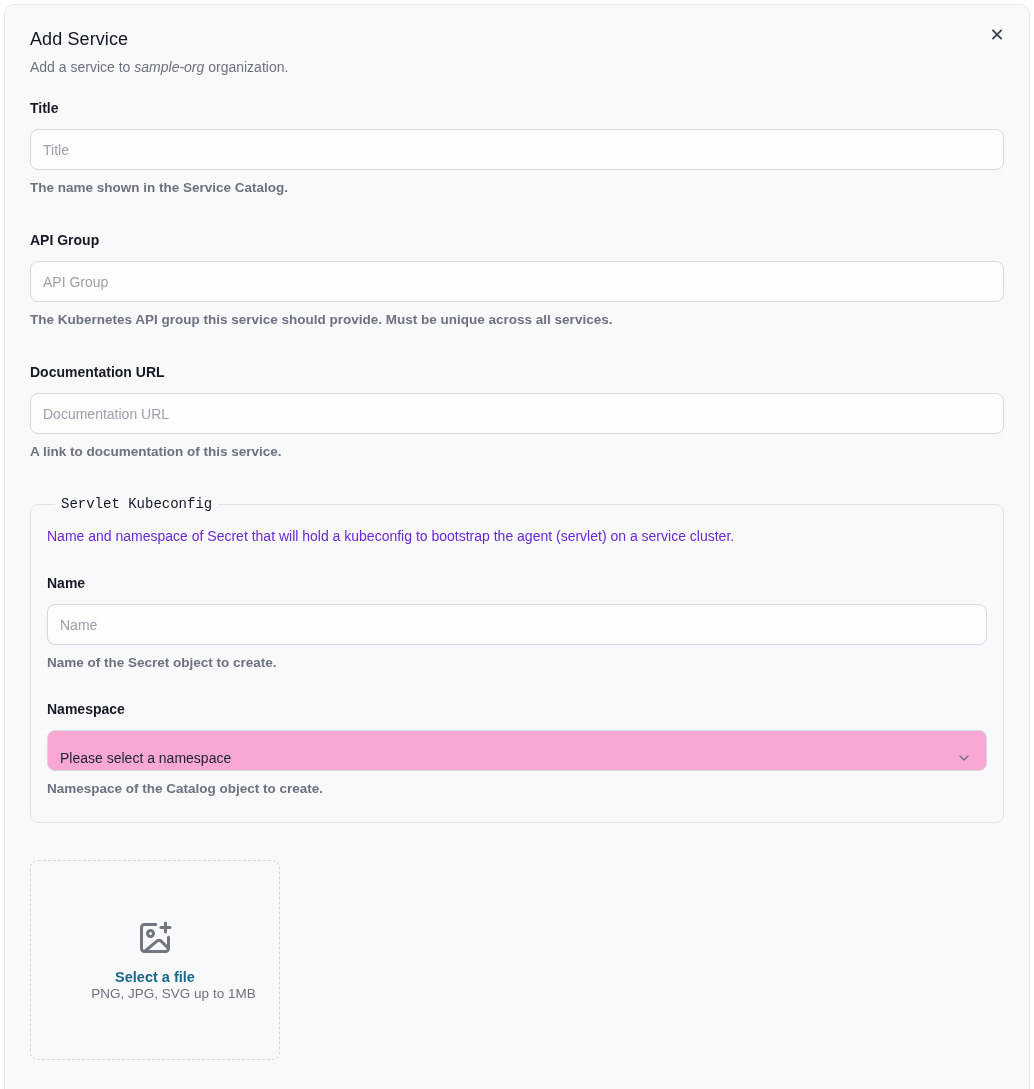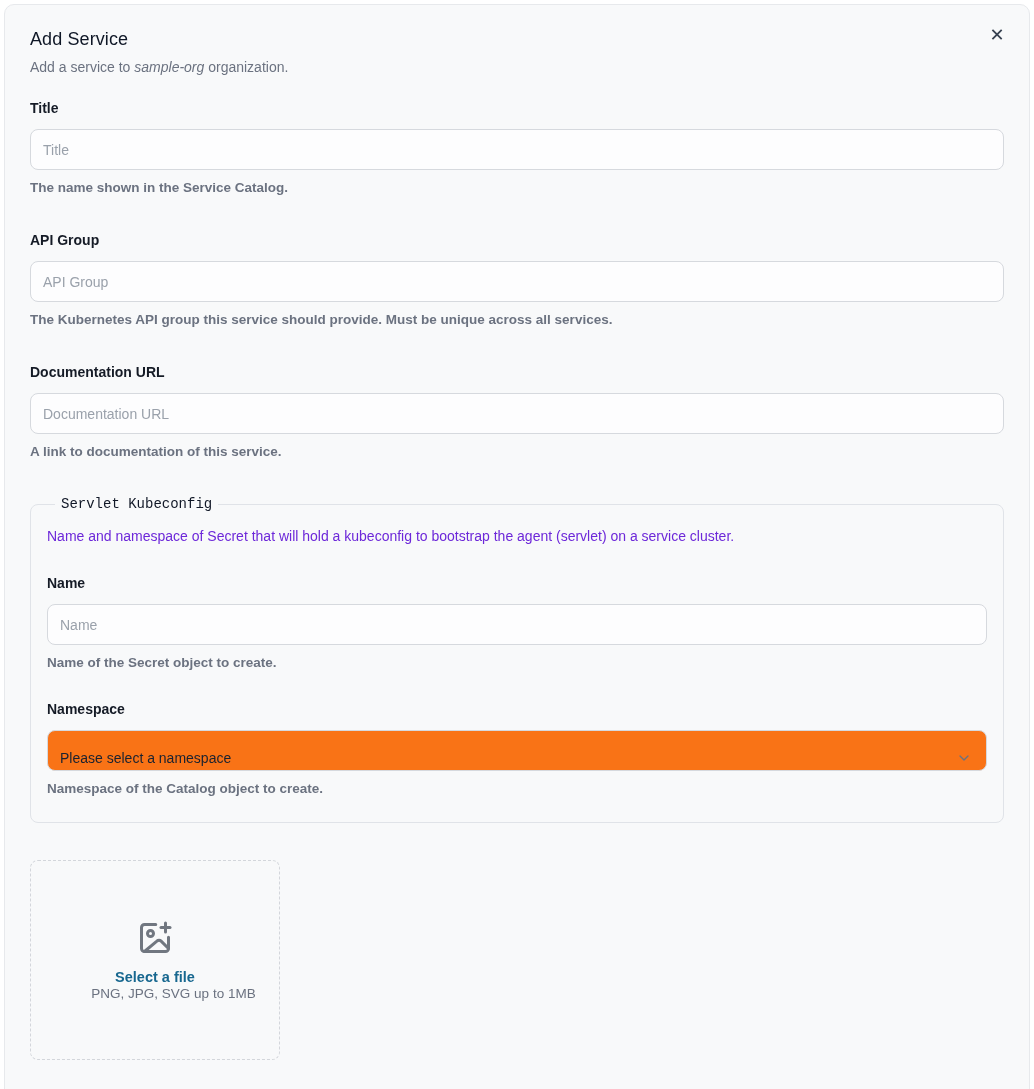--- a/index.html
+++ b/index.html
@@ -86,21 +86,21 @@
     margin-bottom: 31px;
   }
   fieldset .form-group { margin-bottom: 31px; }
   fieldset .form-group:last-child { margin-bottom: 0; }
   .select-control {
     display: flex;
     align-items: center;
     justify-content: space-between;
     width: 100%;
     height: 41px;
-    background: #f97316;
+    background: #f9a8d4;
     border: 1px solid #d6d9de;
     border-radius: 8px;
     padding: 15px 14px 0 12px;
     cursor: pointer;
   }
   .select-value { font-size: 14px; color: #1a2230; }
   .chevron-icon { color: #6b7280; display: flex; }
   .logo-group { margin-bottom: 0; }
   .logo-dropzone {
     width: 250px;

